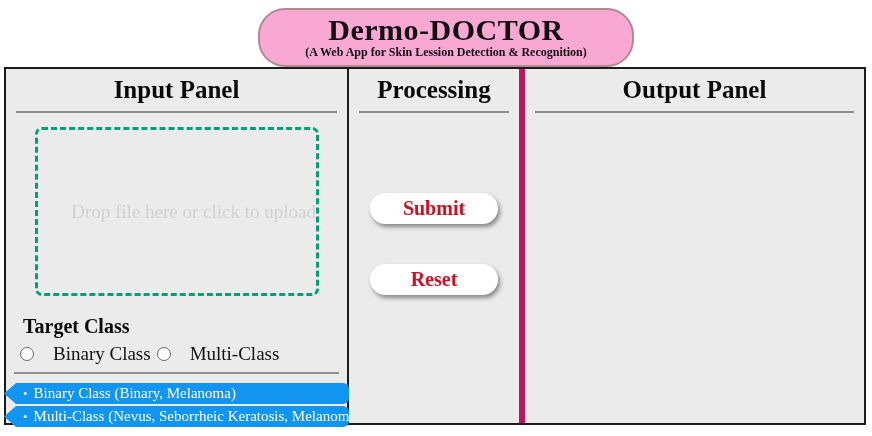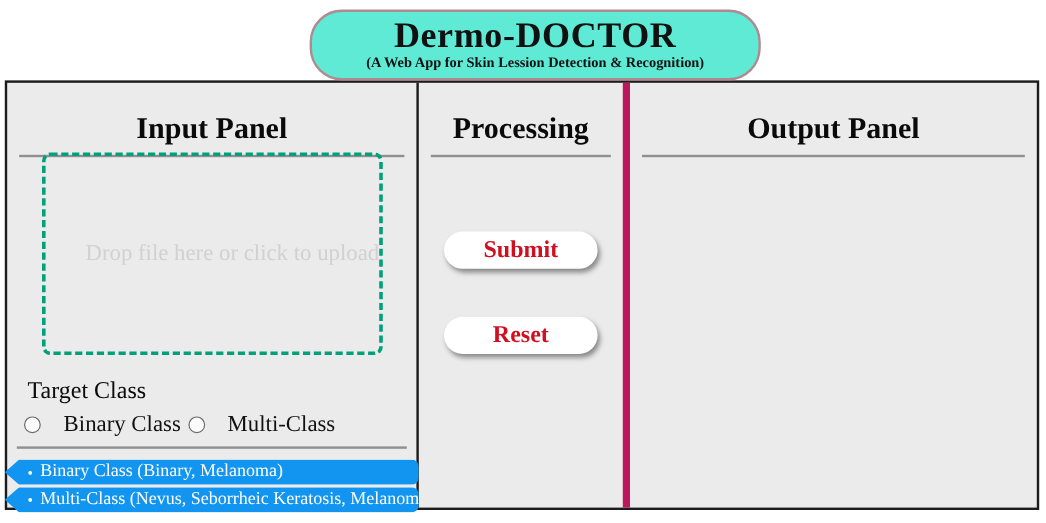--- a/index.html
+++ b/index.html
@@ -2,51 +2,51 @@
 <html><head>
 <meta charset="utf-8">
 <style>
   * { margin:0; padding:0; box-sizing:border-box; }
   html,body { width:872px; height:436px; background:#ffffff;
     font-family:"Liberation Serif","DejaVu Serif",serif; overflow:hidden; }
 
   
   .header-pill{
     position:absolute; left:258px; top:8px; width:376px; height:59px;
-    background:#5eead4; border:2px solid #b08a90; border-radius:27px;
+    background:#f9a8d4; border:2px solid #b08a90; border-radius:27px;
     text-align:center; z-index:3;
   }
   .header-title{ font-size:30px; font-weight:bold; color:#111; line-height:1.1; margin-top:3px; letter-spacing:.5px; }
   .header-subtitle{ font-size:12px; font-weight:bold; color:#111; line-height:1.1; }
 
   
   .container{
     position:absolute; left:4px; top:67px; width:862px; height:358px;
     border:2px solid #1c1c1c; background:#ebebeb; display:flex;
   }
   .col{ position:relative; height:100%; }
   .col-input{ width:343px; border-right:2px solid #1c1c1c; }
   .col-processing{ width:176px; border-right:6px solid #be185d; text-align:center; }
   .col-output{ flex:1; }
 
-  .panel-title{ text-align:center; font-weight:bold; font-size:25px; color:#0a0a0a; padding-top:25px; }
+  .panel-title{ text-align:center; font-weight:bold; font-size:25px; color:#0a0a0a; padding-top:7px; }
   .title-rule{ border:none; border-top:2px solid #8f8f8f; margin:7px 10px 0 10px; }
 
   
   .dropzone{
     position:absolute; left:29px; top:58px; width:284px; height:169px;
     border:3px dashed #00a07a; border-radius:7px;
     display:flex; align-items:center; justify-content:flex-end;
     color:#d1d1d1; font-size:19px; cursor:pointer;
   }
 
   
   .target-class-heading{
     position:absolute; left:17px; top:246px;
-    font-size:20px; font-weight:normal; color:#0a0a0a;
+    font-size:20px; font-weight:bold; color:#0a0a0a;
   }
   .radio-row{
     position:absolute; left:14px; top:274px;
     font-size:19px; color:#111; display:flex; align-items:center; gap:6px;
   }
   .radio-row label{ display:flex; align-items:center; gap:19px; cursor:pointer; }
   .radio-row input[type=radio]{
     -webkit-appearance:none; appearance:none;
     width:14px; height:14px; border:1px solid #6b6b6b; border-radius:50%;
     background:#fbfbfb; margin:0; cursor:pointer;

